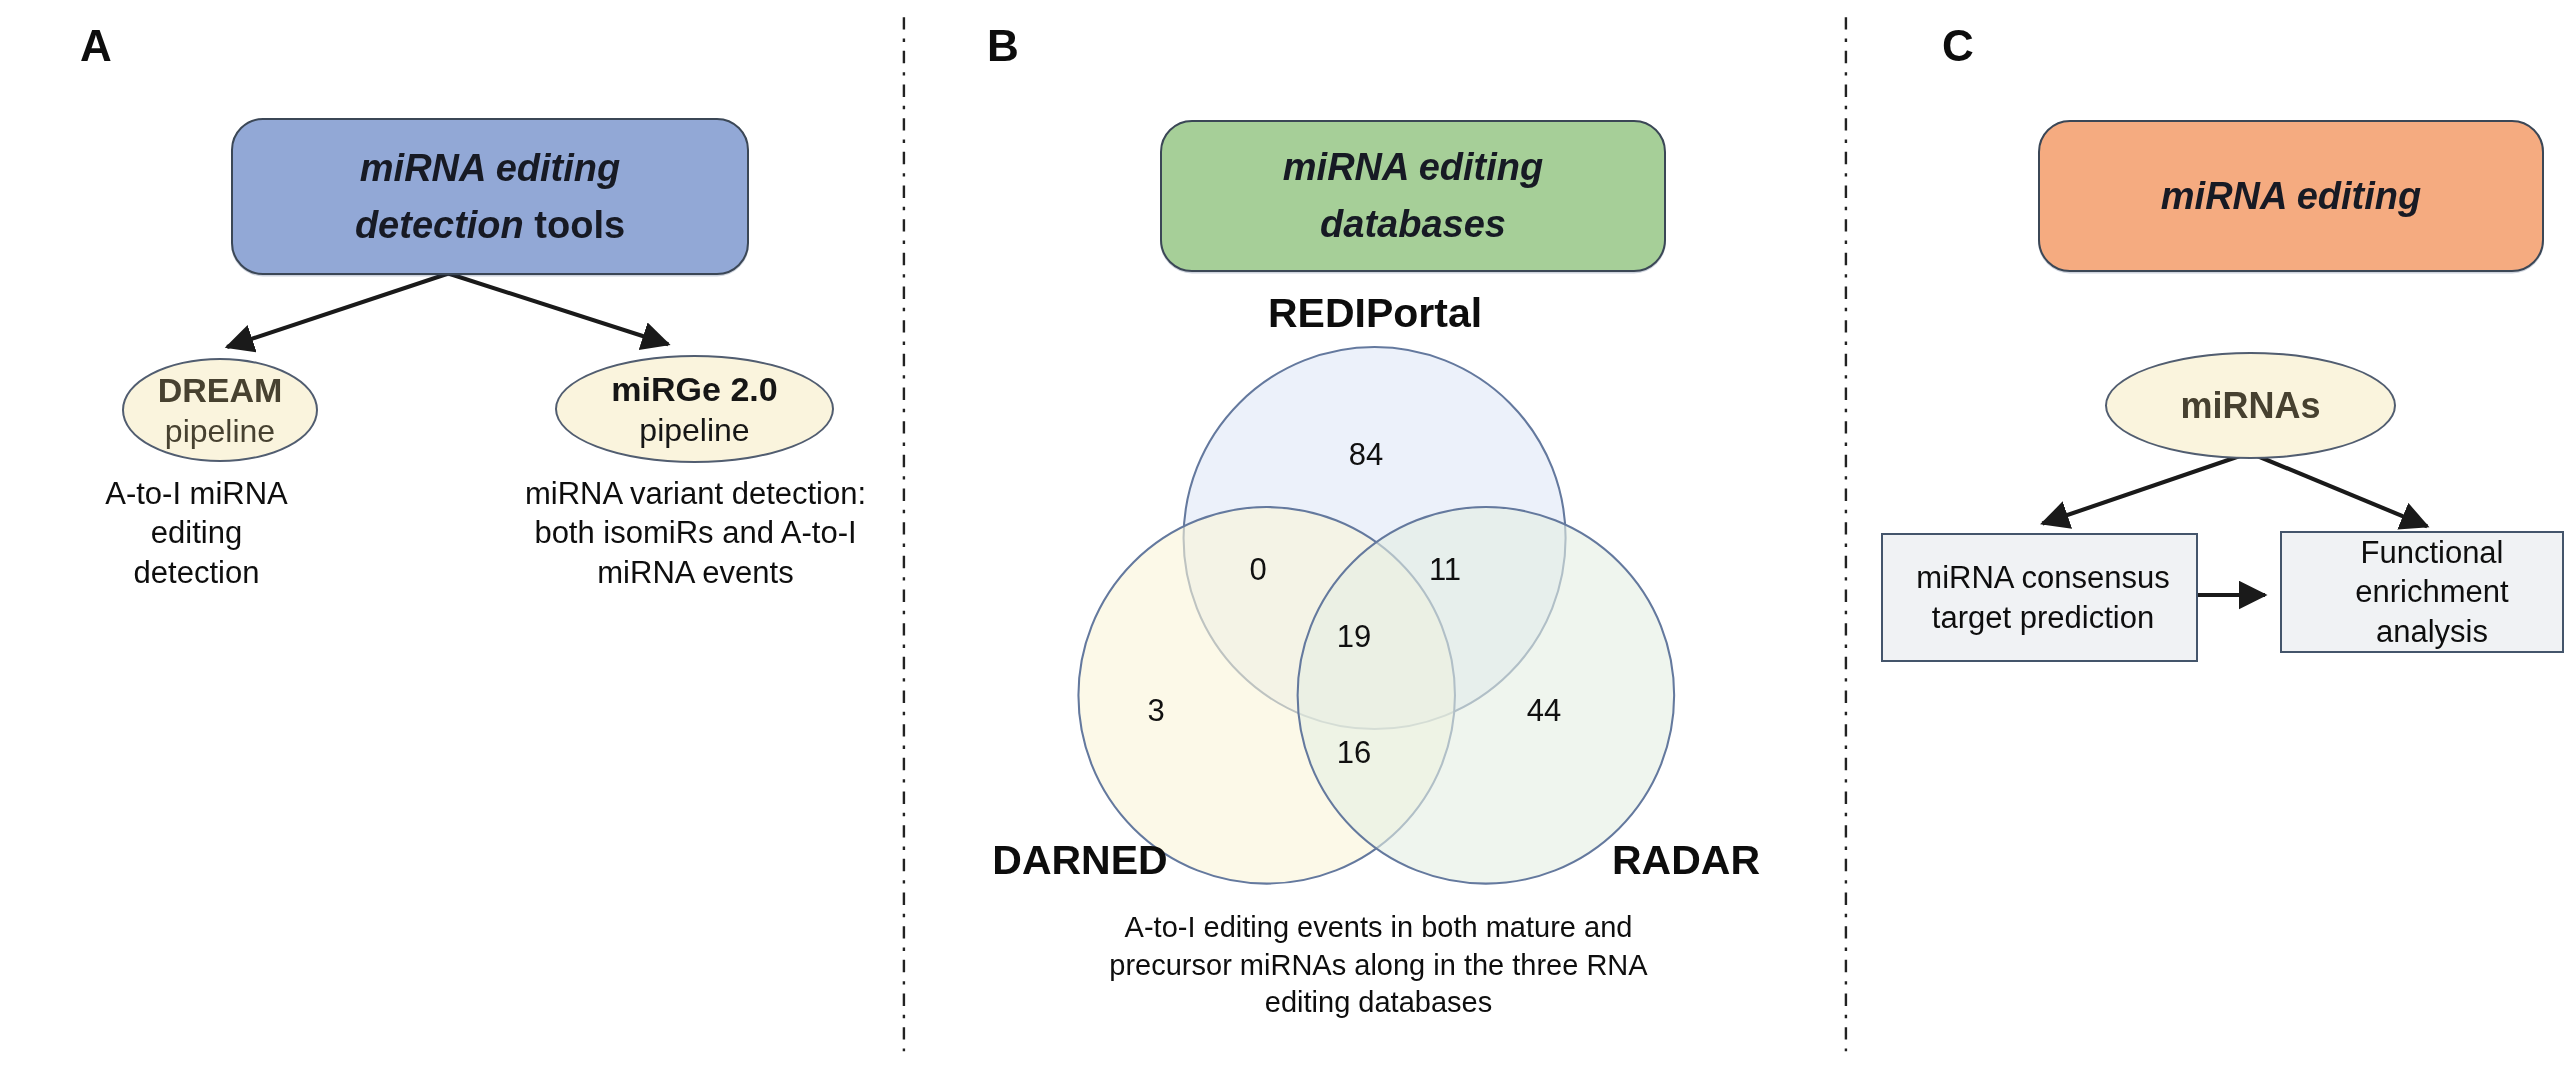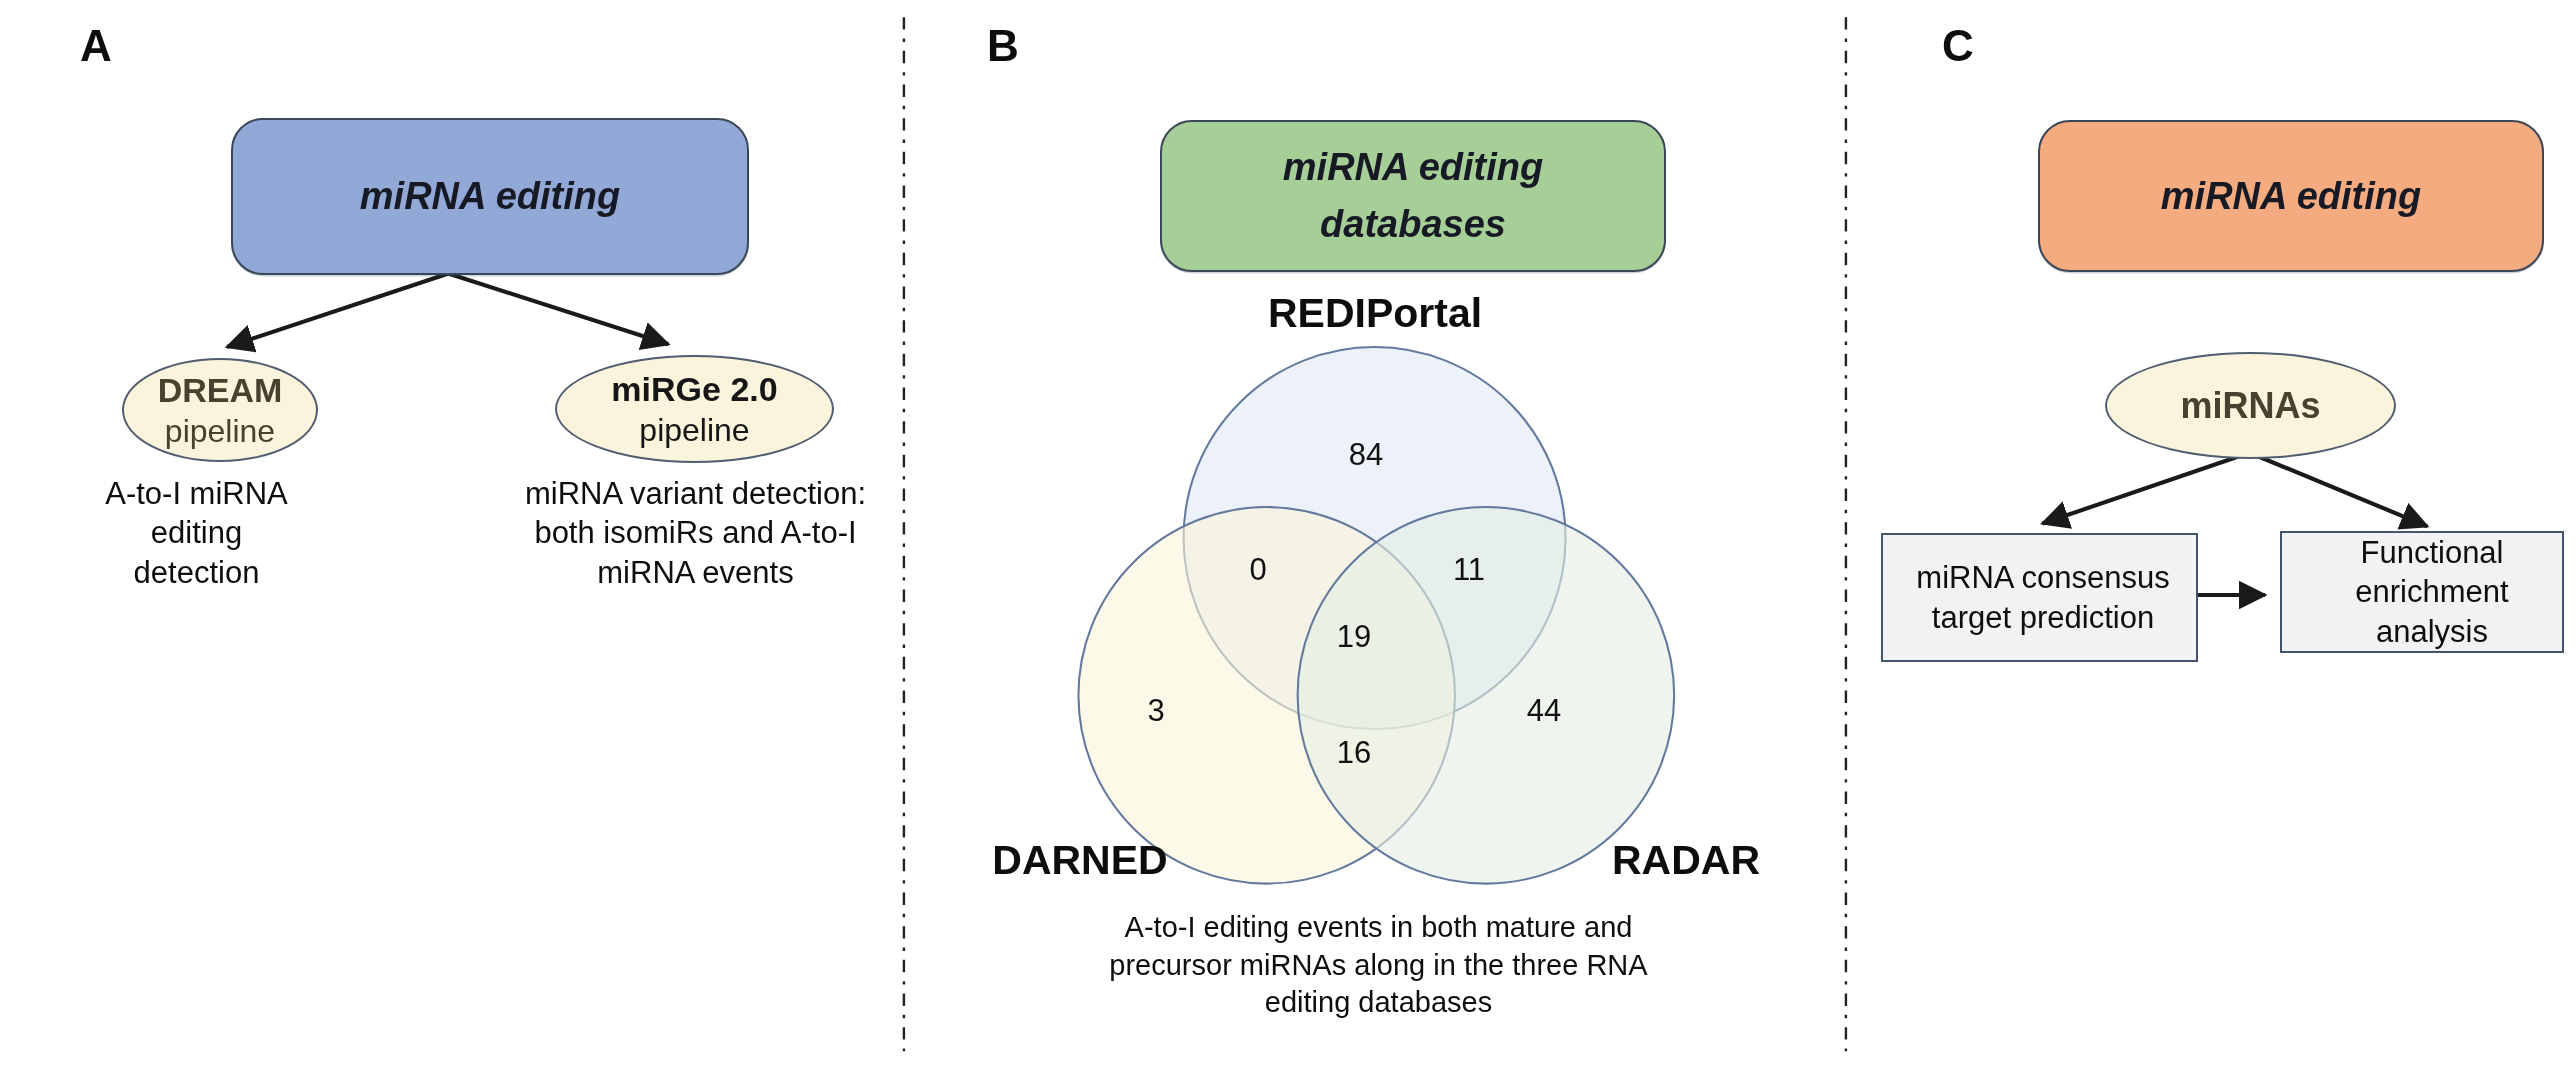--- a/index.html
+++ b/index.html
@@ -44,21 +44,21 @@
 
   .ml{white-space:pre-line;text-align:center;}
   .cap{font-size:31px;line-height:1.27;color:#0e0e0e;}
   #capDream{left:66px;top:474px;width:261px;}
   #capMirge{left:517px;top:474px;width:357px;}
   #capVenn{left:1090px;top:909px;width:577px;font-size:29px;line-height:1.3;}
 
   .venn-set-label{font-size:41px;font-weight:bold;color:#0d0d0d;transform:translate(-50%,-50%);}
   #lblRedi{left:1375px;top:313px;} #lblDarned{left:1080px;top:860px;} #lblRadar{left:1686px;top:860px;}
   .vn{font-size:31px;color:#101010;transform:translate(-50%,-50%);}
-  #n84{left:1366px;top:455px;} #n0{left:1258px;top:570px;} #n11{left:1445px;top:570px;margin-left:24px;}
+  #n84{left:1366px;top:455px;} #n0{left:1258px;top:570px;} #n11{left:1445px;top:570px;}
   #n19{left:1354px;top:637px;} #n3{left:1156px;top:711px;} #n16{left:1354px;top:753px;}
   #n44{left:1544px;top:711px;}
 
   .cbox{
     display:flex;align-items:center;justify-content:center;text-align:center;
     background:var(--cbox-fill);border:2.1px solid var(--cbox-border);
     font-size:31px;line-height:1.28;color:#0e0e0e;
   }
   #boxTarget{left:1881px;top:533px;width:306px;height:125px;padding-left:7px;}
   #boxEnrich{left:2280px;top:531px;width:260px;height:118px;padding-left:20px;}
@@ -90,20 +90,21 @@
 
   <path class="arrow" d="M3270,660 L2972,762" marker-end="url(#ah)"></path>
   <path class="arrow" d="M3276,660 L3532,766" marker-end="url(#ah)"></path>
   <path class="arrow" d="M3186,866 L3296,866" marker-end="url(#ah)"></path>
 </svg>
 
 <div class="abs panel-letter" id="letterA">A</div>
 
 <div class="abs hdr" id="hdrA">
   <span>miRNA editing</span>
+  <span><i>detection</i>&nbsp;<span class="roman">tools</span></span>
 </div>
 
 <div class="abs ellipse" id="dreamEllipse">
   <span class="ell-title">DREAM</span>
   <span class="ell-sub">pipeline</span>
 </div>
 
 <div class="abs ellipse" id="mirgeEllipse">
   <span class="ell-title">miRGe 2.0</span>
   <span class="ell-sub">pipeline</span>

